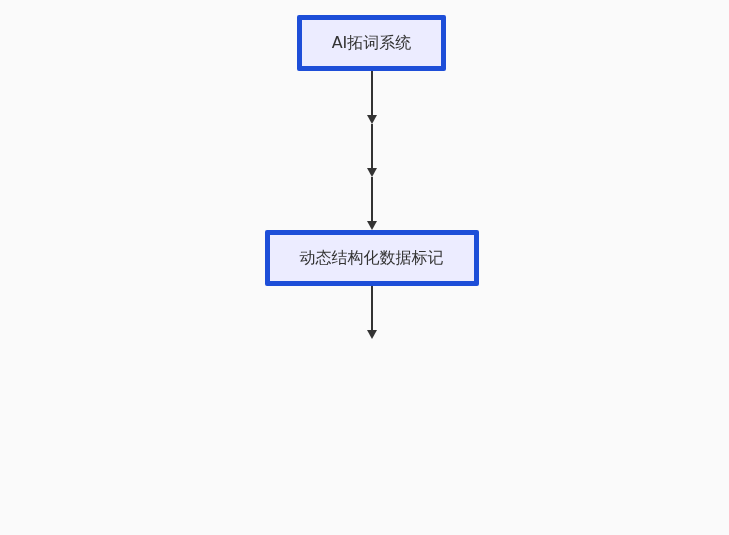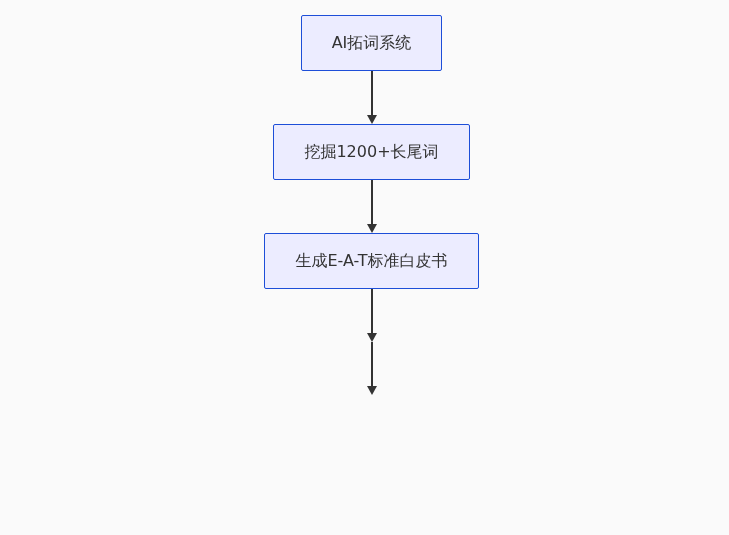--- a/index.html
+++ b/index.html
@@ -22,21 +22,21 @@
     width: 100%;
     padding-top: 15px;
     display: flex;
     flex-direction: column;
     align-items: center;
   }
 
   .node {
     min-height: 56px;
     background: #ECECFF;
-    border: 1px solid #1d4ed8;
+    border: 5px solid #1d4ed8;
     border-radius: 2px;
     display: flex;
     align-items: center;
     justify-content: center;
     padding: 10px 30px;
   }
 
   .node-label {
     color: #333333;
     font-size: 16px;
@@ -73,39 +73,36 @@
 
     <div class="node">
       <span class="node-label">AI拓词系统</span>
     </div>
 
     <div class="arrow">
       <span class="arrow-line"></span>
       <span class="arrow-head"></span>
     </div>
 
-    <div class="node">
-      <span class="node-label">挖掘1200+长尾词</span>
-    </div>
-
-    <div class="arrow">
-      <span class="arrow-line"></span>
-      <span class="arrow-head"></span>
-    </div>
-
-    <div class="node">
-      <span class="node-label">生成E-A-T标准白皮书</span>
-    </div>
 
     <div class="arrow">
       <span class="arrow-line"></span>
       <span class="arrow-head"></span>
     </div>
 
 
     <div class="arrow">
       <span class="arrow-line"></span>
       <span class="arrow-head"></span>
     </div>
 
+    <div class="node">
+      <span class="node-label">动态结构化数据标记</span>
+    </div>
+
+    <div class="arrow">
+      <span class="arrow-line"></span>
+      <span class="arrow-head"></span>
+    </div>
+
 
   </div>
 </div>
 
 </body></html>

